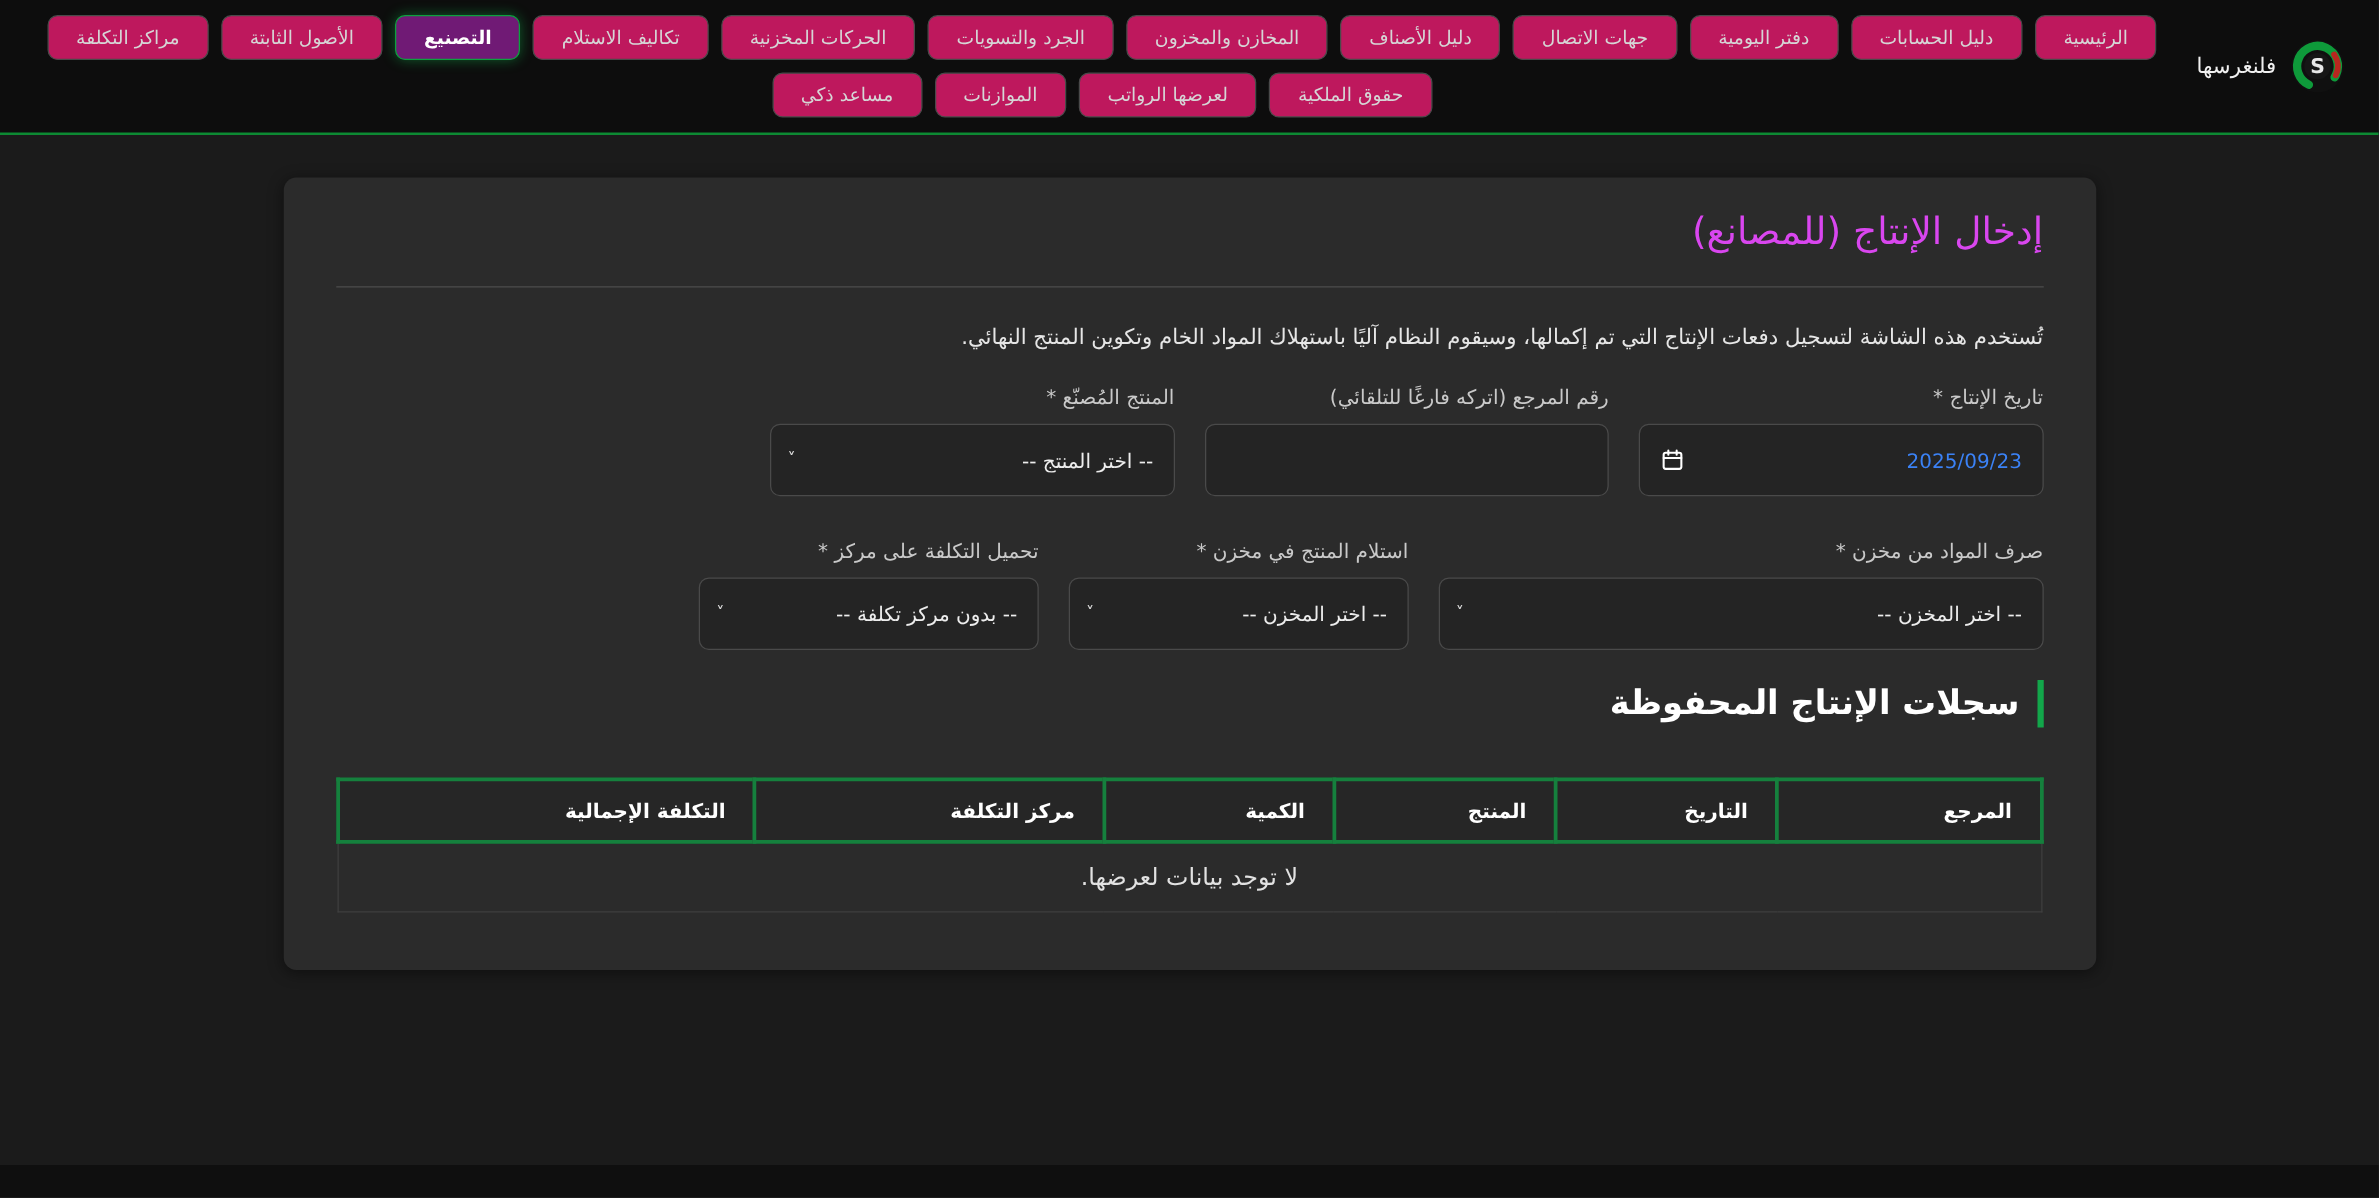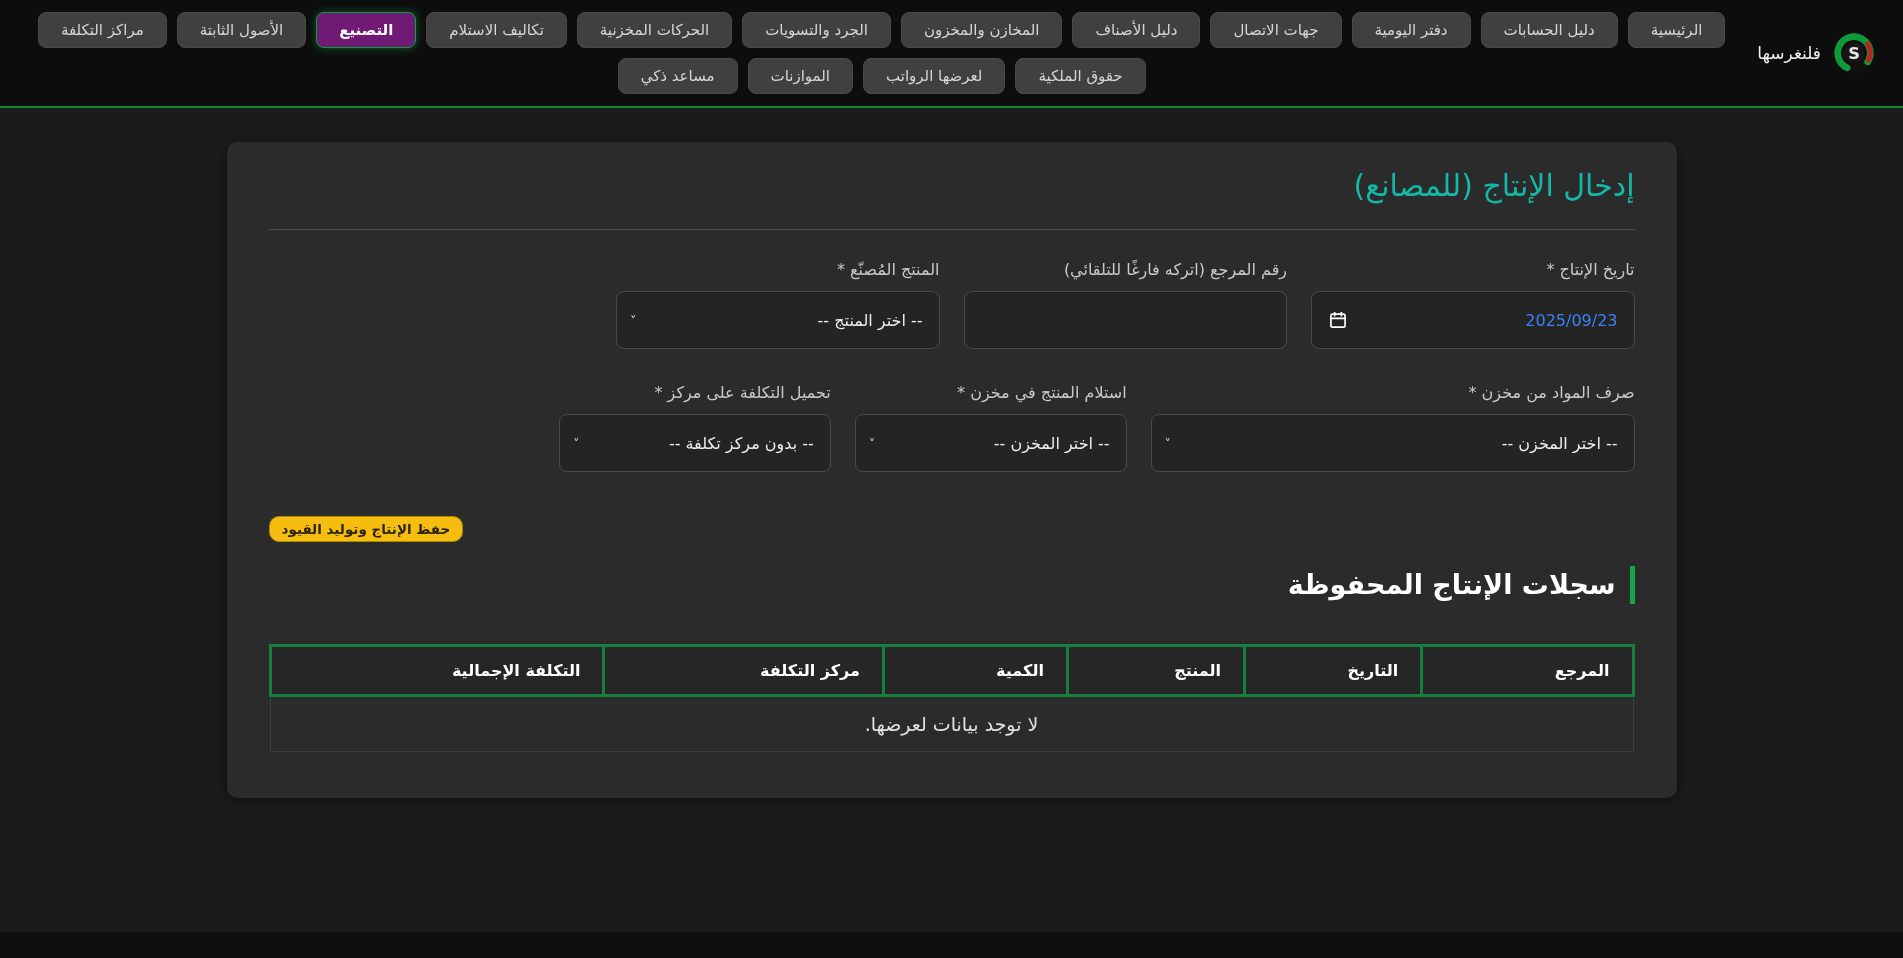--- a/index.html
+++ b/index.html
@@ -26,21 +26,21 @@
   .brand-name { color: #f0f0f0; font-size: 17px; }
   .brand-logo { width: 46px; height: 46px; display: block; }
   .nav {
     flex: 1;
     display: flex;
     flex-wrap: wrap;
     justify-content: center;
     gap: 10px 10px;
   }
   .nav-btn {
-    background: #404040;
+    background: #be185d;
     border: 1px solid #4a4a4a;
     color: #d6d6d6;
     font-family: "DejaVu Sans", sans-serif;
     font-size: 15px;
     padding: 8px 22px;
     border-radius: 8px;
     cursor: pointer;
     white-space: nowrap;
   }
   .nav-btn.active {
@@ -56,21 +56,21 @@
   .card {
     width: 1450px;
     max-width: 96%;
     margin: 34px auto 50px;
     background: #2b2b2b;
     border-radius: 10px;
     padding: 18px 42px 46px;
     box-shadow: 0 2px 12px rgba(0,0,0,0.45);
   }
   .page-title {
-    color: #14b8a6;
+    color: #d946ef;
     font-size: 30px;
     font-weight: 500;
     margin: 8px 0 4px;
   }
   .divider {
     border: none;
     border-top: 1px solid #4d4d4d;
     margin: 26px 0 30px;
   }
   .desc { color: #e6e6e6; font-size: 17px; margin: 0 0 28px; }
@@ -199,20 +199,21 @@
     <button class="nav-btn">مساعد ذكي</button>
   </nav>
 </header>
 
 <main>
   <section class="card">
 
     <h1 class="page-title">إدخال الإنتاج (للمصانع)</h1>
     <hr class="divider">
 
+    <p class="desc">تُستخدم هذه الشاشة لتسجيل دفعات الإنتاج التي تم إكمالها، وسيقوم النظام آليًا باستهلاك المواد الخام وتكوين المنتج النهائي.</p>
 
     <div class="form-row row1">
       <div class="field">
         <label>تاريخ الإنتاج *</label>
         <div class="control date-control">
           <span class="date-value">2025/09/23</span>
           <span class="calendar-icon">
             <svg width="20" height="20" viewBox="0 0 24 24" fill="none" stroke="#ffffff" stroke-width="2" stroke-linecap="round">
               <rect x="3.5" y="5" width="17" height="15.5" rx="2"></rect>
               <line x1="3.5" y1="10" x2="20.5" y2="10"></line>
@@ -261,23 +262,20 @@
         <div class="select-wrap">
           <select class="control">
             <option>-- بدون مركز تكلفة --</option>
           </select>
           <span class="chev">˅</span>
         </div>
       </div>
       <div class="field"></div>
     </div>
 
-    <div class="actions">
-      <button class="save-btn">حفظ الإنتاج وتوليد القيود</button>
-    </div>
 
     <h2 class="section-title">سجلات الإنتاج المحفوظة</h2>
 
     <table class="records-table">
       <colgroup>
         <col style="width:15.5%">
         <col style="width:13%">
         <col style="width:13%">
         <col style="width:13.5%">
         <col style="width:20.5%">

